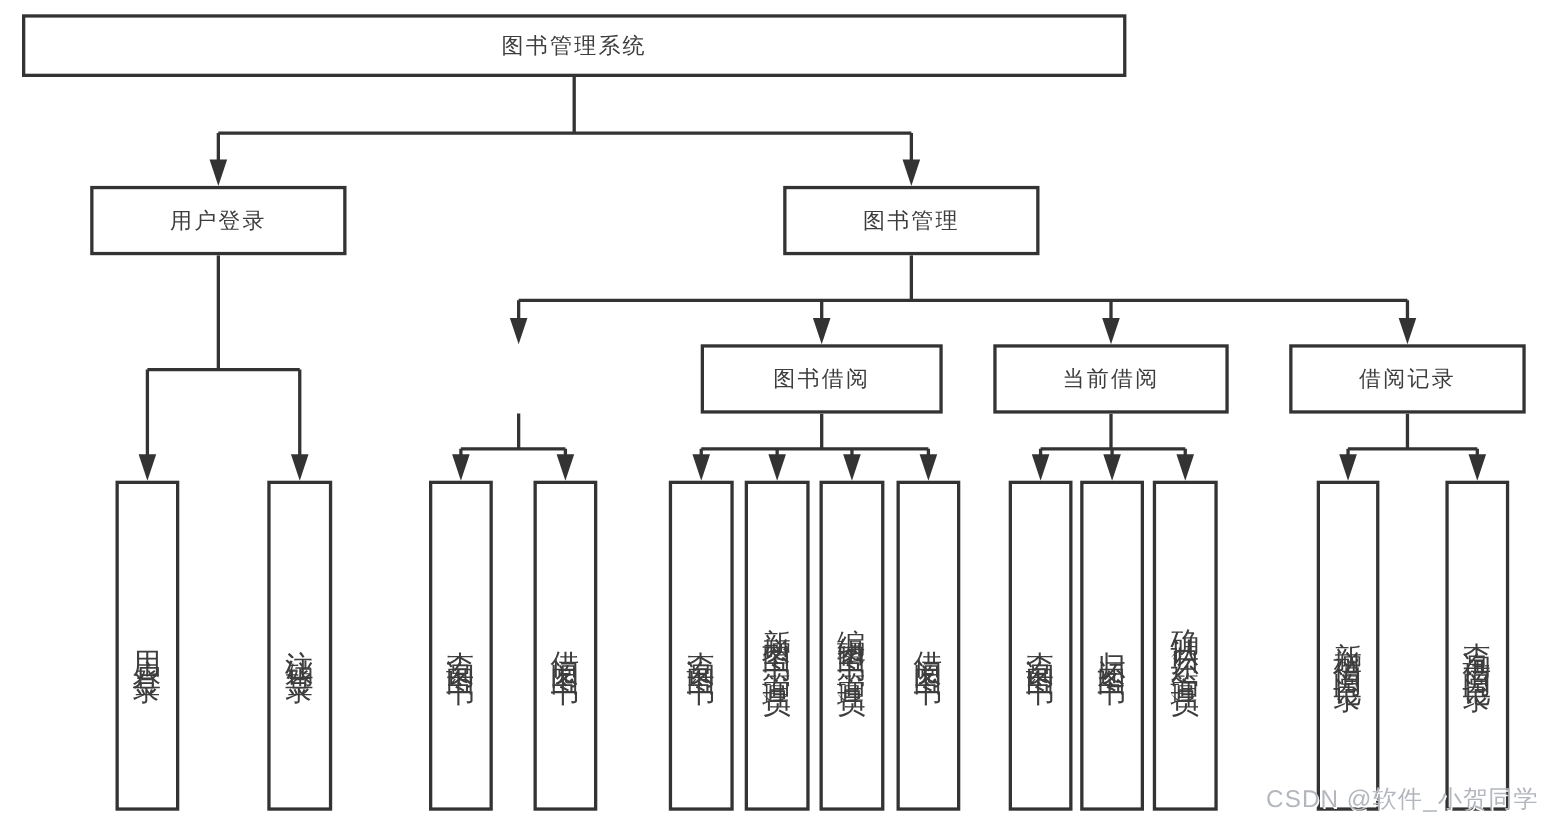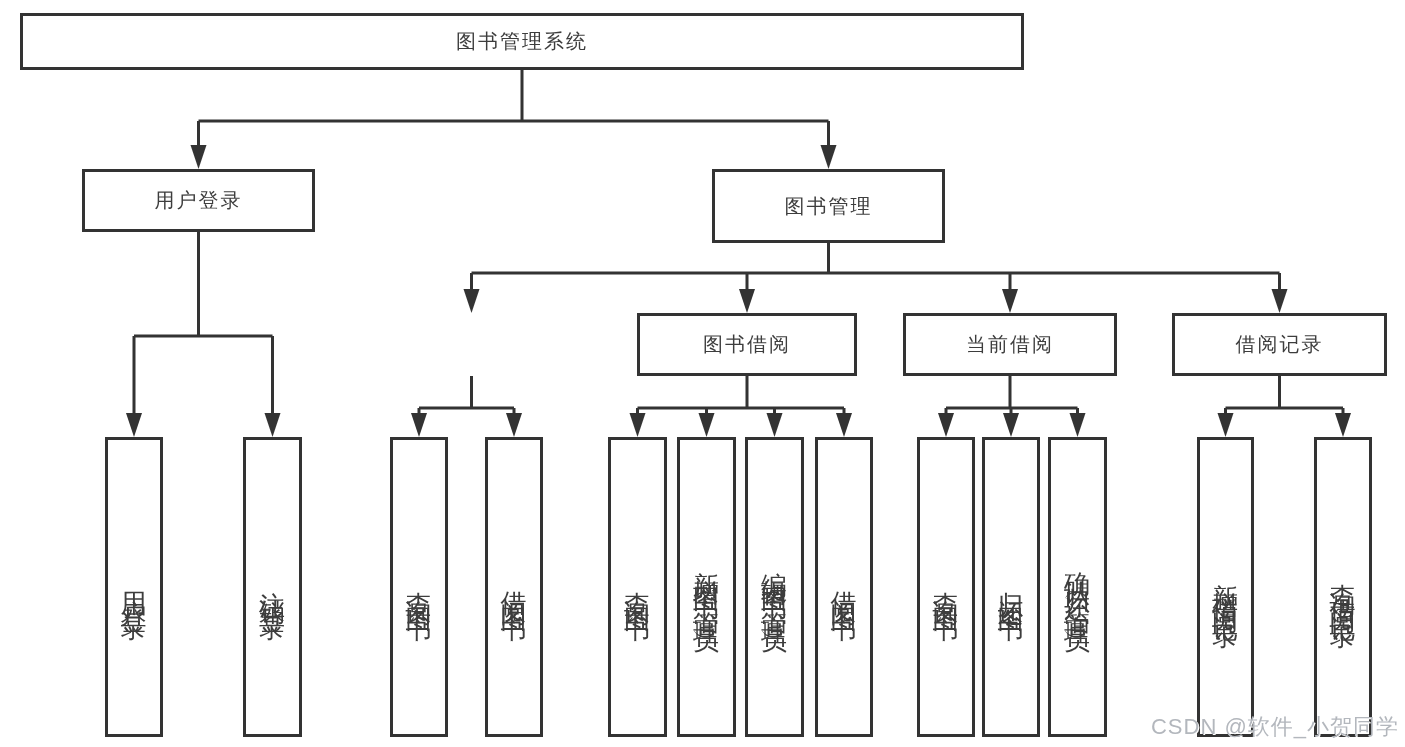--- a/index.html
+++ b/index.html
@@ -70,21 +70,21 @@
     <polygon points="1335,413 1351,413 1343,437"></polygon>
   </svg>
 
   <div class="box" style="left:20px;top:13px;width:1004px;height:57px">
     <span class="hlabel">图书管理系统</span>
   </div>
 
   <div class="box" style="left:82px;top:169px;width:233px;height:63px">
     <span class="hlabel">用户登录</span>
   </div>
-  <div class="box" style="left:712px;top:169px;width:233px;height:74px">
+  <div class="box" style="left:712px;top:169px;width:233px;height:63px">
     <span class="hlabel">图书管理</span>
   </div>
 
   <div class="box" style="left:903px;top:313px;width:214px;height:63px">
     <span class="hlabel">当前借阅</span>
   </div>
   <div class="box" style="left:637px;top:313px;width:220px;height:63px">
     <span class="hlabel">图书借阅</span>
   </div>
   <div class="box" style="left:1172px;top:313px;width:215px;height:63px">

